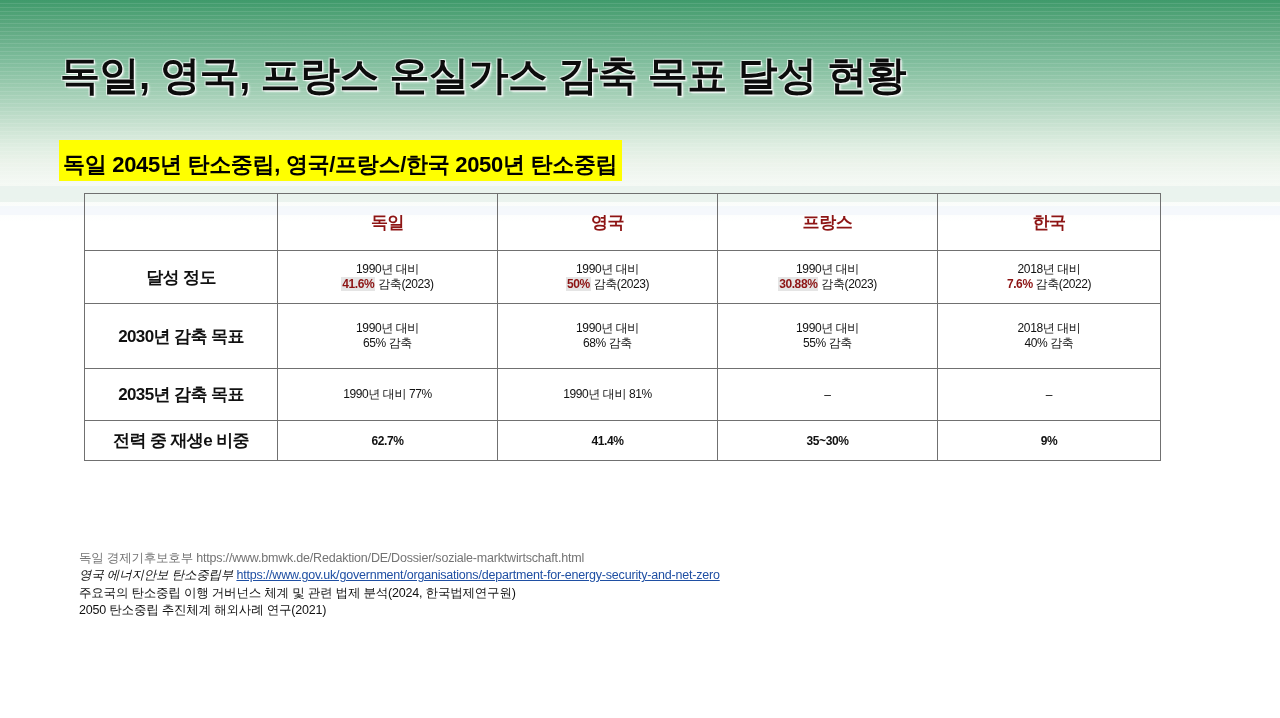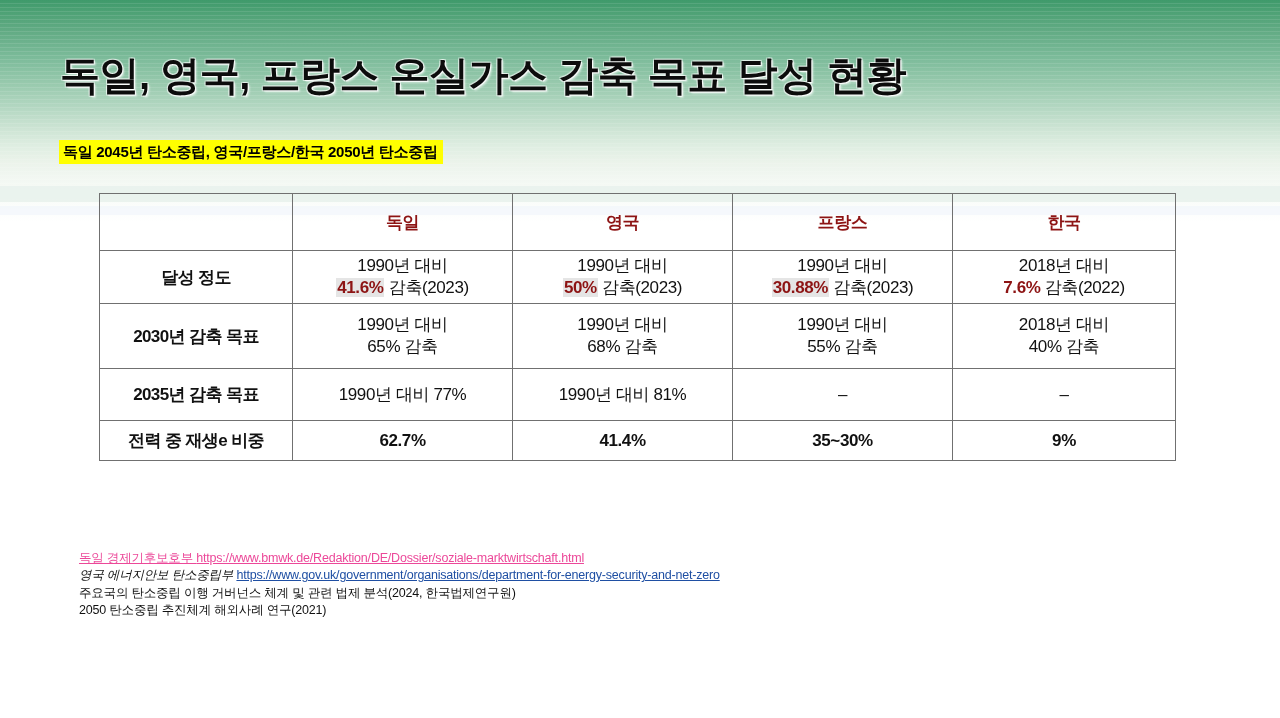--- a/index.html
+++ b/index.html
@@ -92,44 +92,44 @@
   
   .subtitle-wrap {
     position: absolute;
     left: 59px;
     top: 140px;
   }
   .subtitle {
     display: inline-block;
     background: #ffff00;
     color: #000000;
-    font-size: 15px;
+    font-size: 22px;
     font-weight: 700;
     letter-spacing: -0.3px;
-    padding: 3px 5px 4px 4px;
+    padding: 12px 5px 4px 4px;
     white-space: nowrap;
     line-height: 1.15;
   }
 
   
   .tbl {
     position: absolute;
-    left: 99px;
+    left: 84px;
     top: 193px;
     width: 1076px;
     border-collapse: collapse;
     table-layout: fixed;
     background: transparent;
     border-radius: 11px;
   }
   .tbl td, .tbl th {
     border: 1px solid #707070;
     text-align: center;
     vertical-align: middle;
-    font-size: 17px;
+    font-size: 12px;
     color: #111111;
     letter-spacing: -0.4px;
     padding: 2px 4px;
     background: #ffffff;
   }
   
   .tbl thead th {
     background: transparent;
     border-top: 1px solid #707070;
     color: #8d1414;
@@ -169,21 +169,21 @@
     position: absolute;
     left: 79px;
     top: 550px;
     font-size: 12.5px;
     line-height: 1.38;
     color: #111111;
     letter-spacing: -0.2px;
     white-space: nowrap;
   }
   .notes .note { display: block; }
-  .note-link-all { color: #ec4899; text-decoration: underline; }
+  .note-link-all { color: #737373; }
   .note-ko { color: #111111; font-style: italic; }
   .note-url { color: #1f4fa3; text-decoration: underline; }
   .note-plain { color: #111111; }
 </style>
 </head>
 <body>
 
 <div id="slide">
 
   <div class="bg-gradient"></div>

